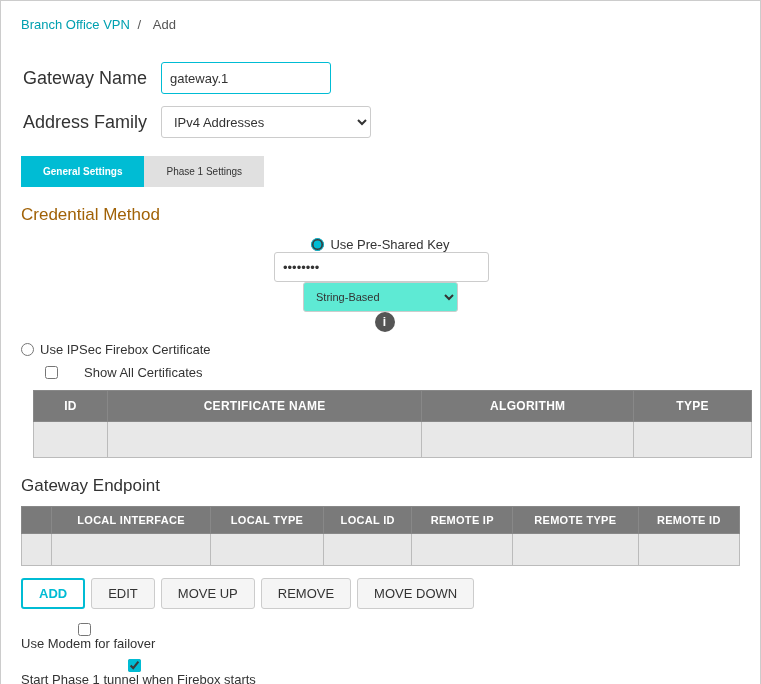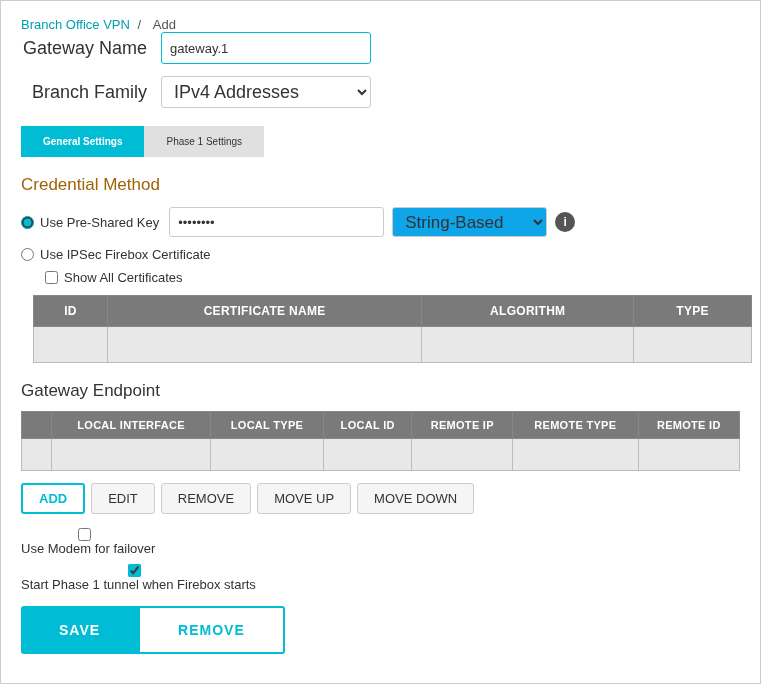--- a/index.html
+++ b/index.html
@@ -15,21 +15,21 @@
     .page-container {
       width: 761px;
       min-height: 684px;
       background: #fff;
       border: 1px solid #ccc;
       padding: 16px 20px 20px 20px;
     }
     .breadcrumb {
       font-size: 13px;
       color: #00a0b0;
-      margin-bottom: 0;
+      margin-bottom: 30px;
     }
     .breadcrumb a {
       color: #00a0b0;
       text-decoration: none;
     }
     .breadcrumb span {
       color: #555;
       margin: 0 4px;
     }
     .breadcrumb .current {
@@ -41,36 +41,36 @@
       margin-bottom: 12px;
     }
     .form-label {
       width: 140px;
       text-align: right;
       padding-right: 14px;
       color: #333;
       font-size: 18px;
     }
     .form-input {
-      width: 210px;
+      width: 170px;
       height: 32px;
       border: 1px solid #00bcd4;
       border-radius: 3px;
       padding: 0 8px;
       font-size: 13px;
       color: #333;
       outline: none;
     }
     .form-select {
       width: 210px;
       height: 32px;
       border: 1px solid #ccc;
       border-radius: 3px;
       padding: 0 8px;
-      font-size: 18px;
+      font-size: 13px;
       color: #333;
       background: #fff;
       outline: none;
       appearance: auto;
     }
     .tabs-container {
       display: flex;
       margin-top: 18px;
       margin-bottom: 18px;
       border-bottom: none;
@@ -94,20 +94,21 @@
     .section-title {
       font-size: 17px;
       color: #a16207;
       font-weight: normal;
       margin-bottom: 12px;
     }
     .credential-row {
       display: flex;
       align-items: center;
       margin-bottom: 10px;
+      flex-direction: column;
     }
     .radio-label {
       display: flex;
       align-items: center;
       font-size: 13px;
       color: #333;
       cursor: pointer;
     }
     .radio-label input[type="radio"] {
       margin-right: 6px;
@@ -123,23 +124,23 @@
       color: #333;
       margin-left: 10px;
       margin-right: 8px;
     }
     .psk-select {
       width: 155px;
       height: 30px;
       border: 1px solid #ccc;
       border-radius: 3px;
       padding: 0 8px;
-      font-size: 17px;
-      color: #333;
-      background: #0ea5e9;
+      font-size: 11px;
+      color: #333;
+      background: #5eead4;
       appearance: auto;
     }
     .info-icon {
       display: inline-flex;
       align-items: center;
       justify-content: center;
       width: 20px;
       height: 20px;
       background: #555;
       color: #fff;
@@ -155,20 +156,21 @@
       margin-bottom: 8px;
     }
     .checkbox-label {
       display: flex;
       align-items: center;
       font-size: 13px;
       color: #333;
       cursor: pointer;
       margin-left: 24px;
       margin-bottom: 10px;
+      gap: 20px;
     }
     .checkbox-label input[type="checkbox"] {
       margin-right: 6px;
     }
     .cert-table {
       width: 100%;
       border-collapse: collapse;
       margin-bottom: 18px;
       margin-left: 12px;
     }
@@ -293,21 +295,21 @@
     <a href="#">Branch Office VPN</a>
     <span>/</span>
     <span class="current">Add</span>
   </div>
 
   <div class="form-row">
     <label class="form-label">Gateway Name</label>
     <input class="form-input" type="text" value="gateway.1" style="">
   </div>
   <div class="form-row">
-    <label class="form-label">Branch Family</label>
+    <label class="form-label">Address Family</label>
     <select class="form-select">
       <option>IPv4 Addresses</option>
       <option>IPv6 Addresses</option>
     </select>
   </div>
 
   <div class="tabs-container">
     <button class="tab active">General Settings</button>
     <button class="tab inactive">Phase 1 Settings</button>
   </div>
@@ -381,22 +383,22 @@
         <td></td>
         <td></td>
         <td></td>
       </tr>
     </tbody>
   </table>
 
   <div class="btn-group">
     <button class="btn btn-add">ADD</button>
     <button class="btn">EDIT</button>
+    <button class="btn">MOVE UP</button>
     <button class="btn">REMOVE</button>
-    <button class="btn">MOVE UP</button>
     <button class="btn">MOVE DOWN</button>
   </div>
 
   <div class="option-row">
     <label class="option-checkbox">
       <input type="checkbox" style="">
       <span>Use Modem for failover</span>
     </label>
   </div>
   <div class="option-row">

